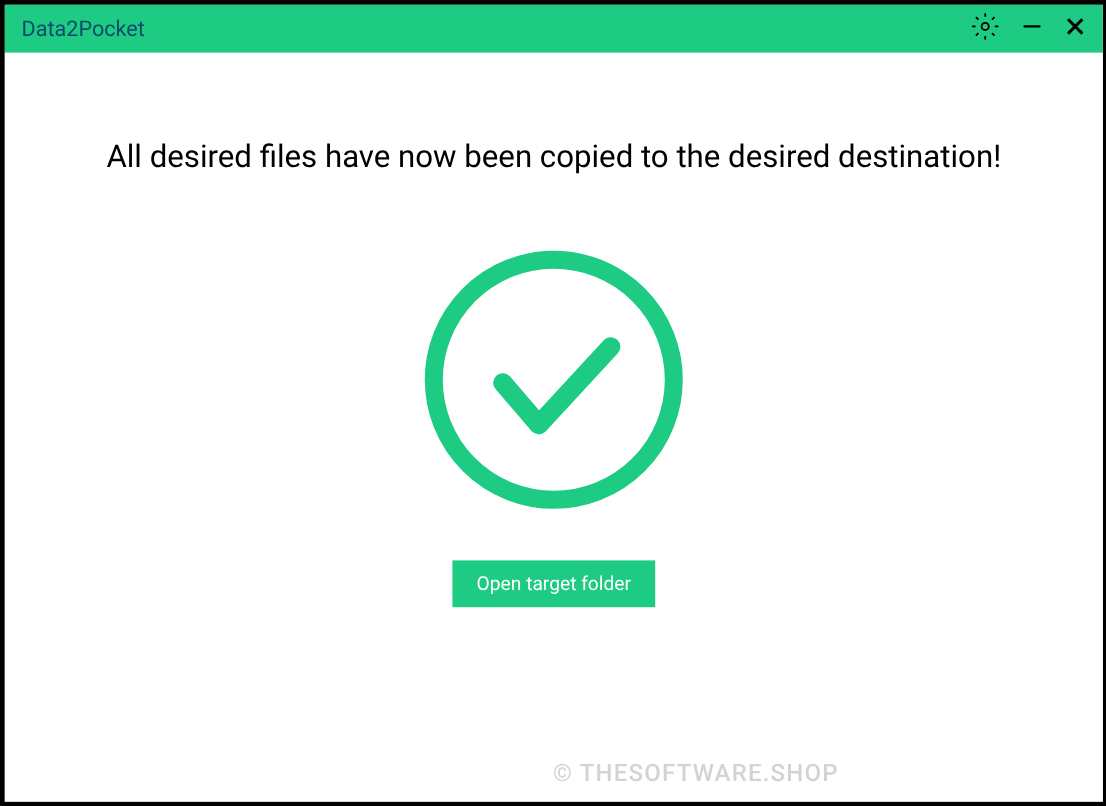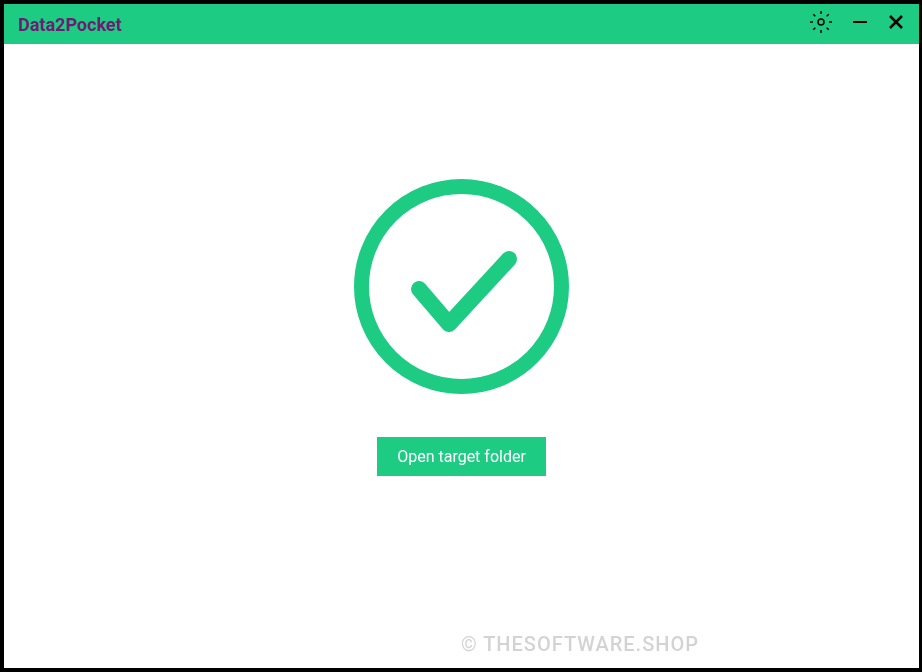--- a/index.html
+++ b/index.html
@@ -29,23 +29,23 @@
     .titlebar {
       height: 40px;
       background: #1ECB83;
       display: flex;
       align-items: center;
       justify-content: space-between;
       padding: 0 14px;
     }
     
     .titlebar-title {
-      color: #701a75;
+      color: #0c4a6e;
       font-size: 18px;
-      font-weight: 700;
+      font-weight: 400;
     }
     
     .titlebar-controls {
       display: flex;
       align-items: center;
       gap: 18px;
     }
     
     .titlebar-icon {
       cursor: pointer;
@@ -149,20 +149,21 @@
           <svg width="18" height="18" viewBox="0 0 18 18">
             <line x1="3" y1="3" x2="15" y2="15" stroke="#000" stroke-width="2.5"></line>
             <line x1="15" y1="3" x2="3" y2="15" stroke="#000" stroke-width="2.5"></line>
           </svg>
         </span>
       </div>
     </div>
   </div>
 
   <div class="content">
+    <div class="message">All desired files have now been copied to the desired destination!</div>
 
     <div class="checkmark-circle">
       <svg width="225" height="225" viewBox="0 0 225 225">
         <circle cx="112.5" cy="112.5" r="100" fill="none" stroke="#1ECB83" stroke-width="15"></circle>
         <path d="M 70 115 L 100 150 L 160 85" fill="none" stroke="#1ECB83" stroke-width="16" stroke-linecap="round" stroke-linejoin="round"></path>
       </svg>
     </div>
 
     <button class="open-folder-btn">Open target folder</button>
   </div>

